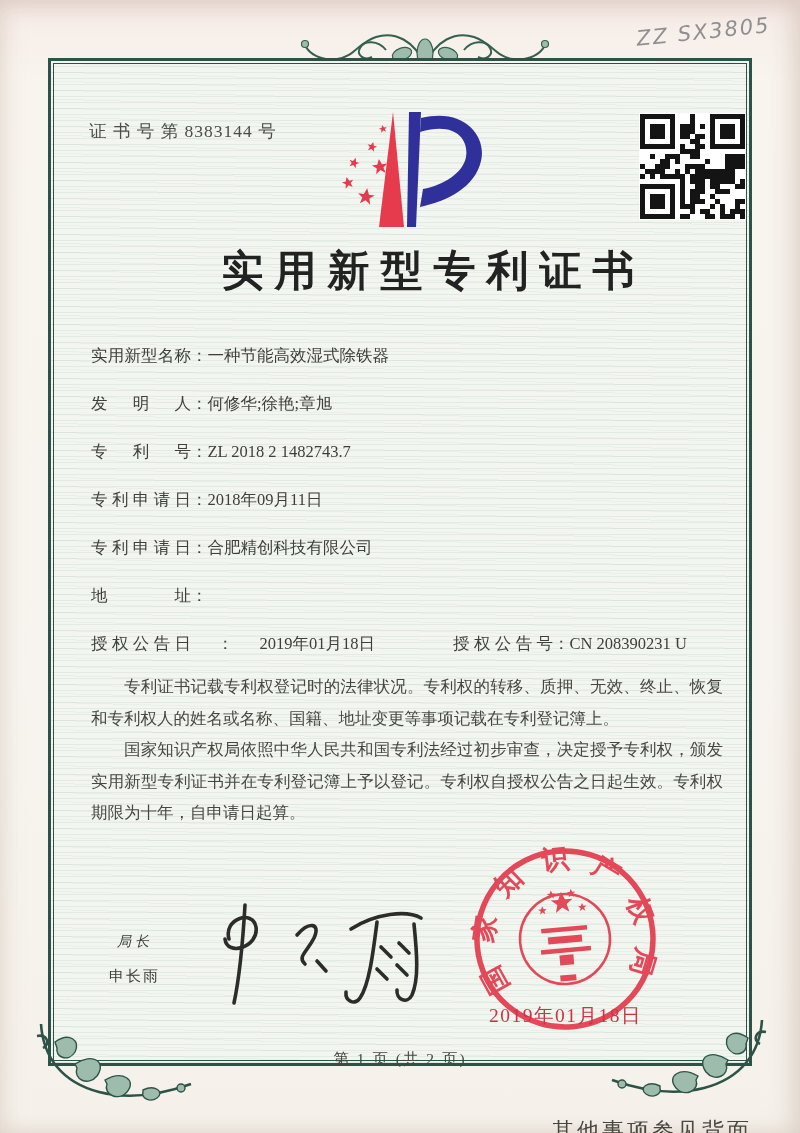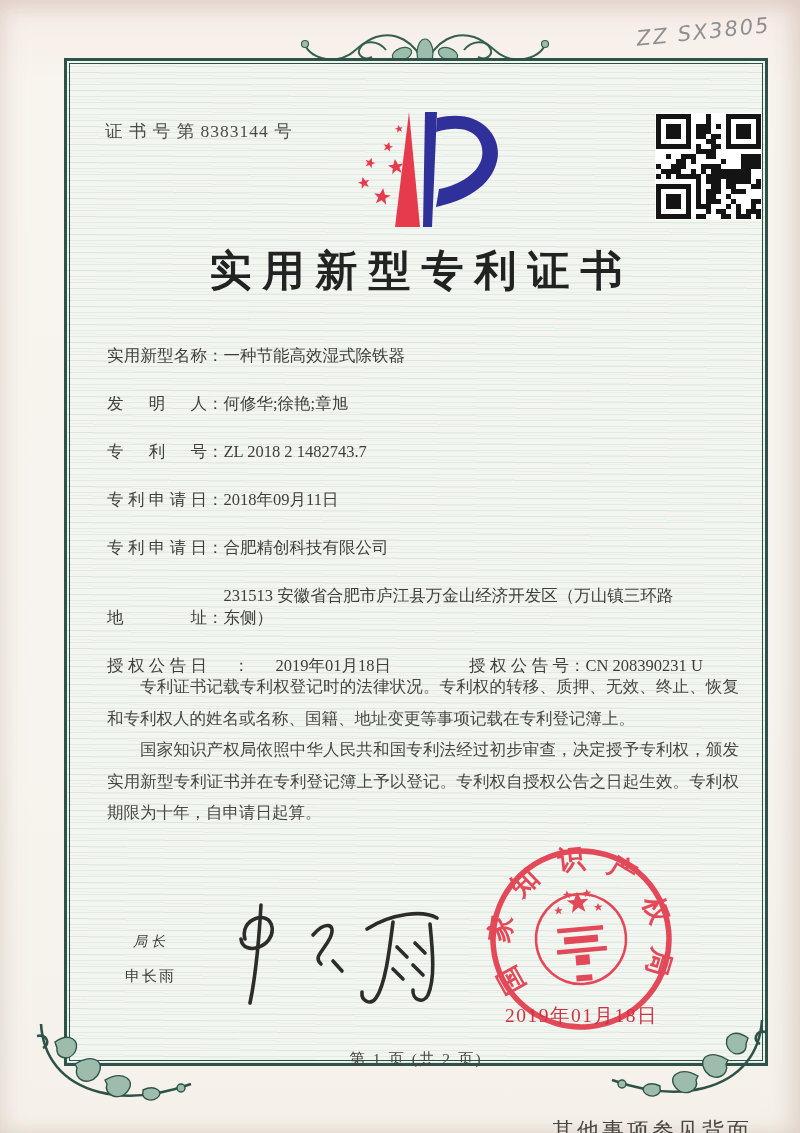--- a/index.html
+++ b/index.html
@@ -11,33 +11,32 @@
   .paper-shade{position:absolute;inset:0;pointer-events:none;
     box-shadow:inset -10px 0 22px rgba(170,140,125,.22), inset 0 10px 18px rgba(200,170,160,.18), inset 10px 0 18px rgba(200,180,165,.12);}
   
   .frame{
     position:absolute;left:48px;top:58px;width:704px;height:1008px;
     border:3px solid #2e5248;box-sizing:border-box;
     background-color:#f3f6f0;
     background-image:
       repeating-linear-gradient(0deg, rgba(141,182,161,.17) 0 1px, rgba(0,0,0,0) 1px 6px),
       repeating-linear-gradient(1.5deg, rgba(141,182,161,.10) 0 1px, rgba(0,0,0,0) 1px 9px);
-    margin-left: 16px;
   }
   .frame::before{content:"";position:absolute;inset:2px;border:1px solid #2e5248;pointer-events:none;}
   .abs{position:absolute;}
   
   .pencil{left:636px;top:18px;width:170px;transform:rotate(-6deg);
     font-family:"DejaVu Sans",sans-serif;font-style:italic;font-size:21px;
     color:#8f8f92;letter-spacing:2px;}
   
   .certno{left:38px;top:58px;font-size:17.5px;color:#4c4c48;letter-spacing:1px;}
   
   .title{left:0;top:182px;width:100%;text-align:center;font-size:42px;font-weight:bold;
-    color:#222;letter-spacing:11px;text-indent:11px;}
+    color:#222;letter-spacing:11px;text-indent:11px;padding-left:28px;}
   
   .fields{left:40px;top:284px;width:636px;font-size:16.5px;color:#3e3e3a;}
   .frow{display:flex;align-items:flex-end;line-height:22px;margin-bottom:26px;}
   .flabel{width:100px;text-align:justify;text-align-last:justify;flex:0 0 100px;}
   .fcolon{flex:0 0 16px;}
   .fvalue{max-width:452px;}
   .grant{display:flex;line-height:22px;gap:26px;}
   .grant .pair2{margin-left:52px;display:flex;}
   
   .paras{left:40px;top:610px;width:632px;font-size:16.5px;line-height:31.5px;
@@ -280,21 +279,20 @@
         <span class="fvalue">2018年09月11日</span>
     </div>
     <div class="frow">
       <span class="flabel">专利申请日</span>
         <span class="fcolon">：</span>
         <span class="fvalue">合肥精创科技有限公司</span>
     </div>
     <div class="frow">
       <span class="flabel">地址</span>
         <span class="fcolon">：</span>
-        <span class="fvalue">231513 安徽省合肥市庐江县万金山经济开发区（万山镇三环路东侧）</span>
     </div>
     <div class="grant">
       <span class="flabel">授权公告日</span>
         <span class="fcolon">：</span>
         <span>2019年01月18日</span>
       <span class="pair2">
           <span class="flabel">授权公告号</span>
           <span class="fcolon">：</span>
           <span>CN 208390231 U</span>
         </span>

